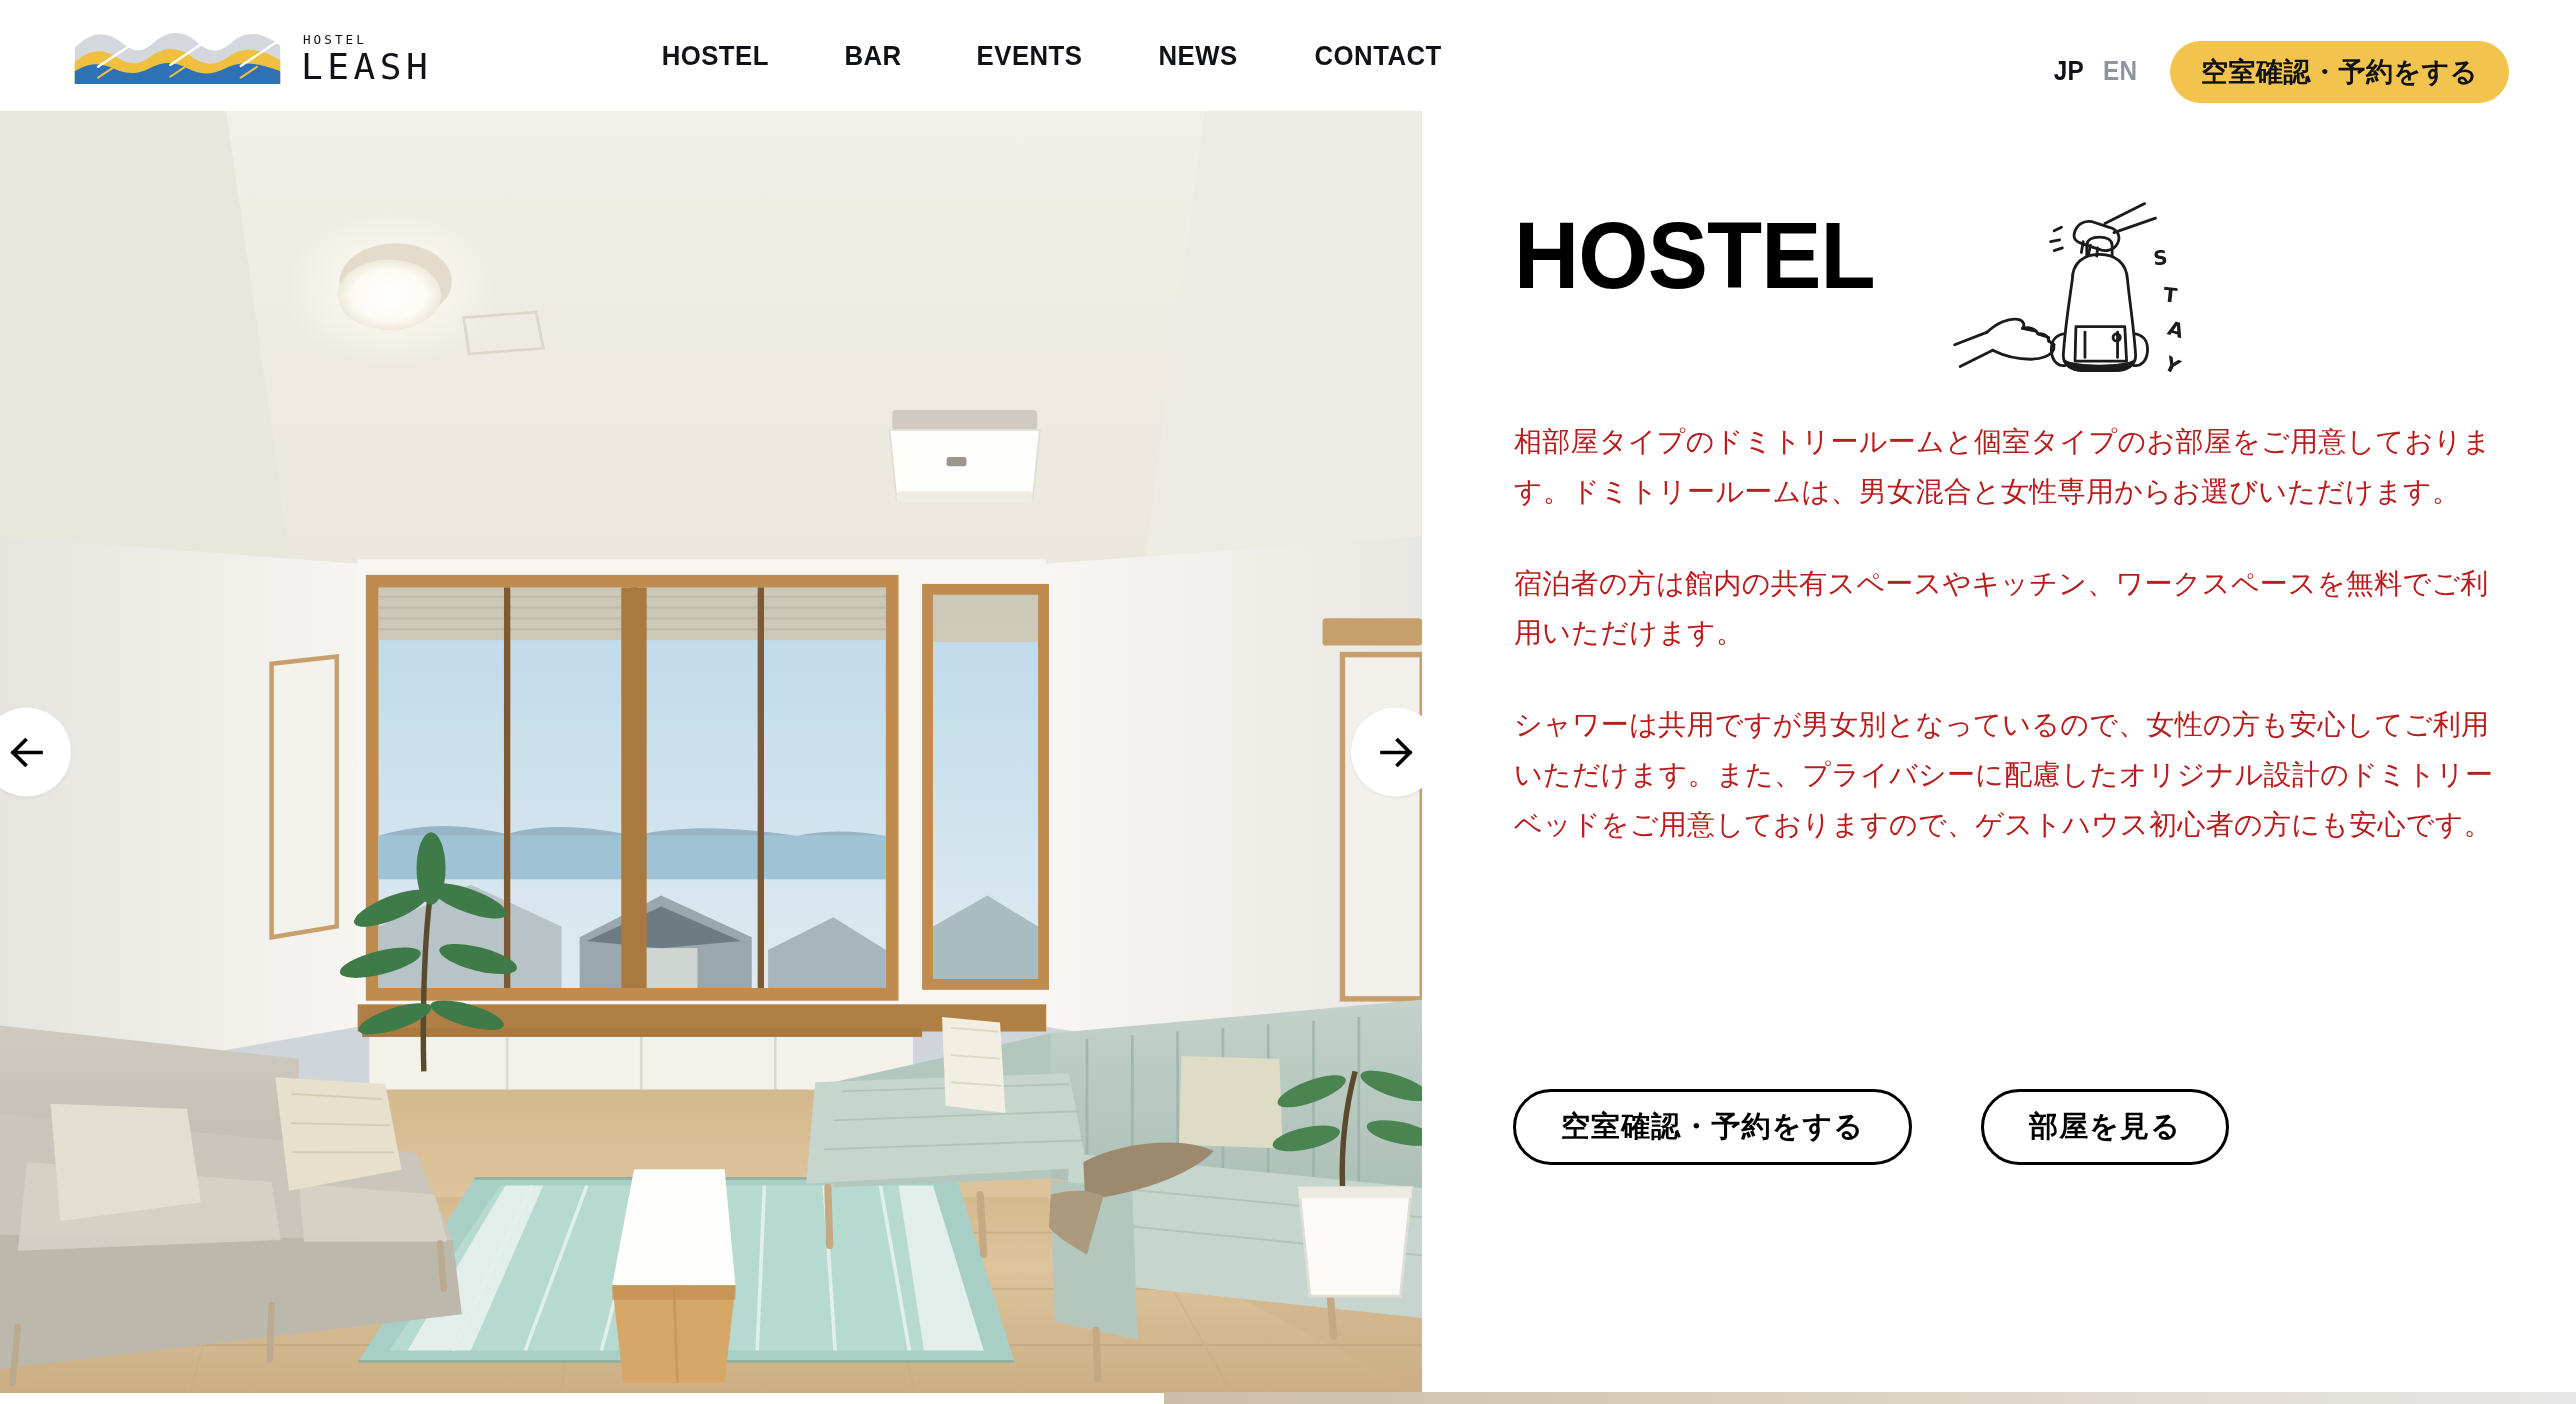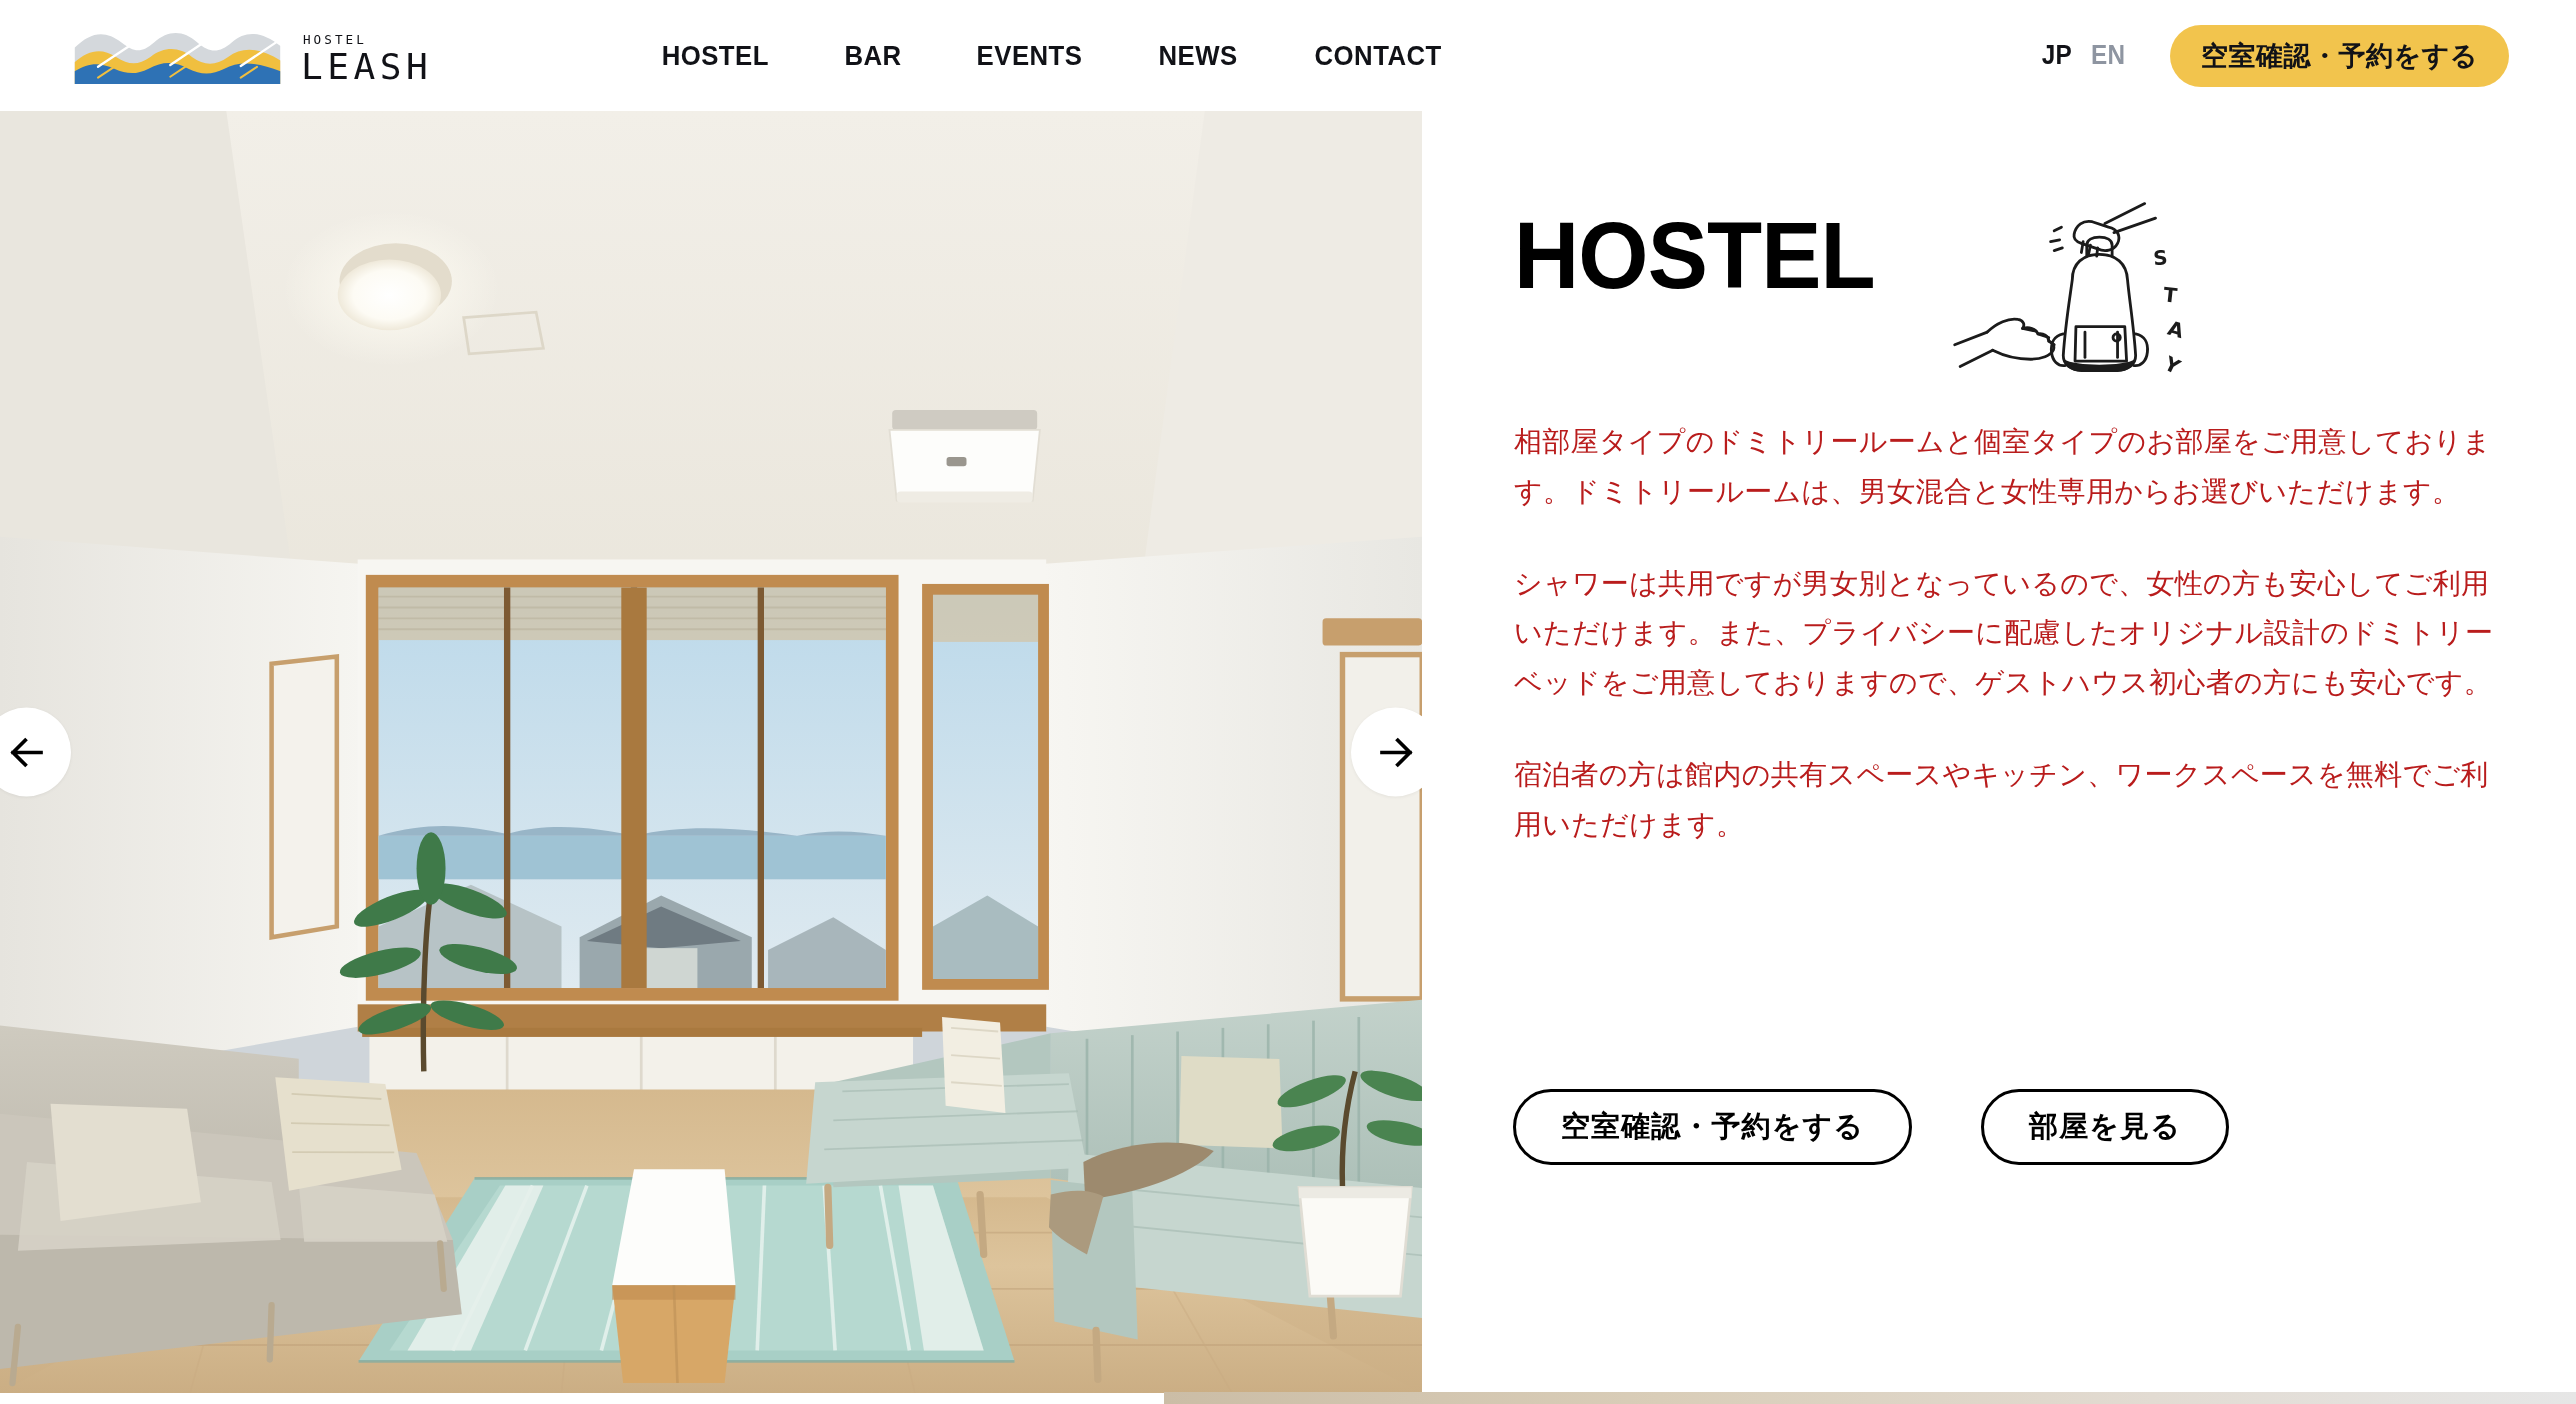--- a/index.html
+++ b/index.html
@@ -35,22 +35,22 @@
     font-size:28px; font-weight:700;
     letter-spacing:0.5px;
     color:#111217;
     padding:0 34px;
     transform:scaleX(0.92);
     transform-origin:center;
     cursor:pointer; white-space:nowrap;
   }
 
   .header-right {
-    position:absolute; right:67px; top:0; height:111px;
-    display:flex; align-items:center; gap:12px;
+    position:absolute; right:67px; top:16px; height:111px;
+    display:flex; align-items:center; gap:0;
   }
   .lang { display:flex; align-items:center; gap:14.5px; margin-right:31px; }
   .lang-item {
     font-size:27px; font-weight:700; letter-spacing:0.4px;
     transform:scaleX(0.9); transform-origin:center;
     cursor:pointer;
   }
   .lang-item.active { color:#111217; }
   .lang-item.inactive { color:#8e95a1; }
 
@@ -522,22 +522,22 @@
             <text x="246" y="112" transform="rotate(6 246 112)">T</text>
             <text x="250" y="148" transform="rotate(16 250 148)">A</text>
             <text x="246" y="186" transform="rotate(26 246 186)">Y</text>
           </g>
         </svg>
       </span>
     </div>
 
     <div class="body-copy">
       <p class="para">相部屋タイプのドミトリールームと個室タイプのお部屋をご用意しております。ドミトリールームは、男女混合と女性専用からお選びいただけます。</p>
+      <p class="para">宿泊者の方は館内の共有スペースやキッチン、ワークスペースを無料でご利用いただけます。</p>
       <p class="para">シャワーは共用ですが男女別となっているので、女性の方も安心してご利用いただけます。また、プライバシーに配慮したオリジナル設計のドミトリーベッドをご用意しておりますので、ゲストハウス初心者の方にも安心です。</p>
-      <p class="para">宿泊者の方は館内の共有スペースやキッチン、ワークスペースを無料でご利用いただけます。</p>
     </div>
 
     <div class="cta-row">
       <button class="cta">空室確認・予約をする</button>
       <button class="cta">部屋を見る</button>
     </div>
   </section>
 
   <div class="next-peek"></div>
 

